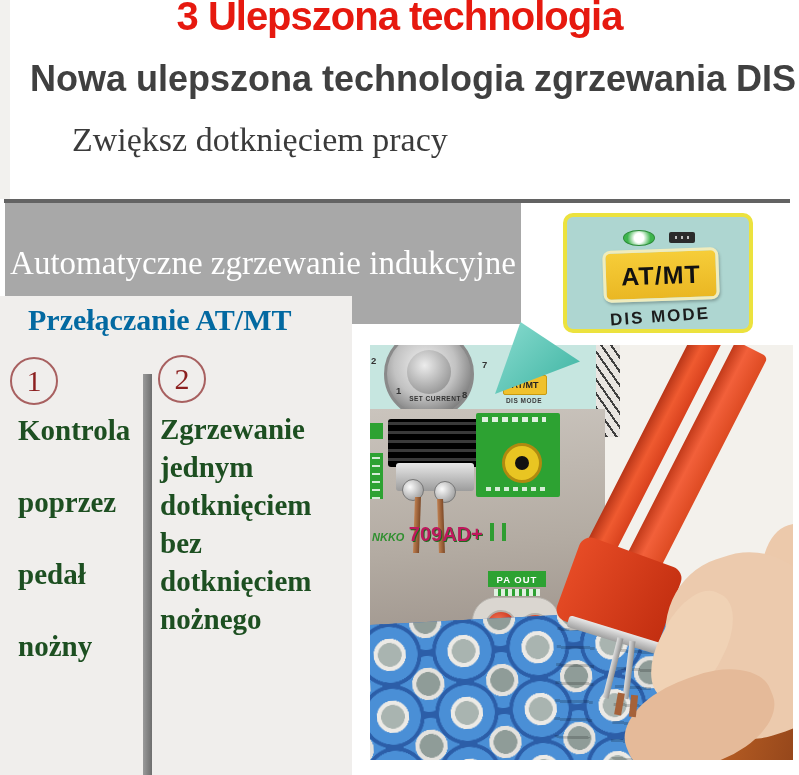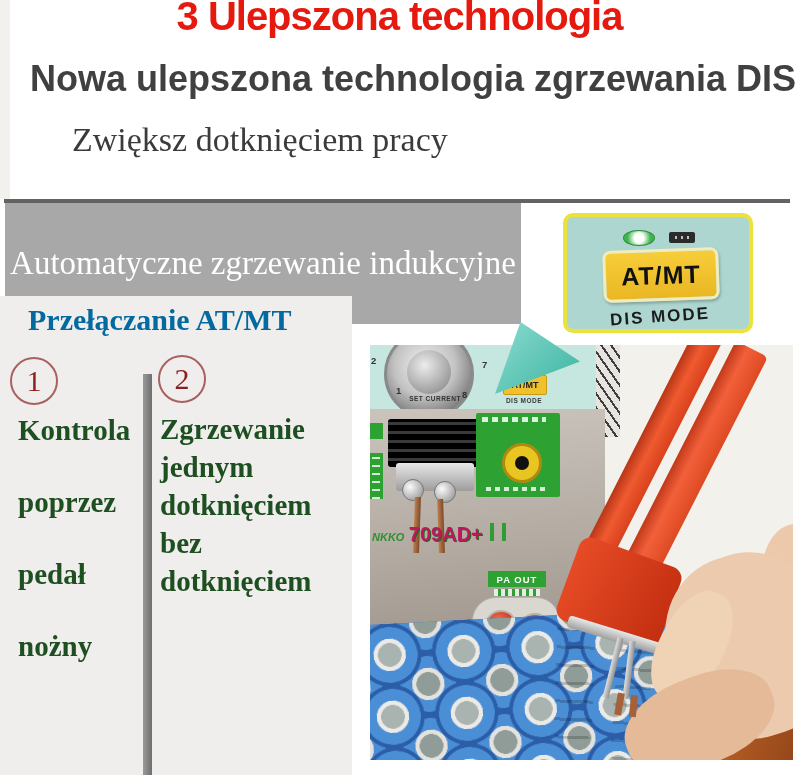--- a/index.html
+++ b/index.html
@@ -184,20 +184,21 @@
     <span>poprzez</span>
     <span>pedał</span>
     <span>nożny</span>
   </div>
   <div class="abs green-col col2">
     <div>Zgrzewanie</div>
     <div>jednym</div>
     <div>dotknięciem</div>
     <div>bez</div>
     <div>dotknięciem</div>
+    <div>nożnego</div>
   </div>
 
   <div class="abs inset">
     <div class="abs led"></div>
     <div class="abs toggle"></div>
     <div class="abs atmt-btn">
       <span>AT/MT</span>
     </div>
     <div class="abs dis-mode">DIS MODE</div>
   </div>

